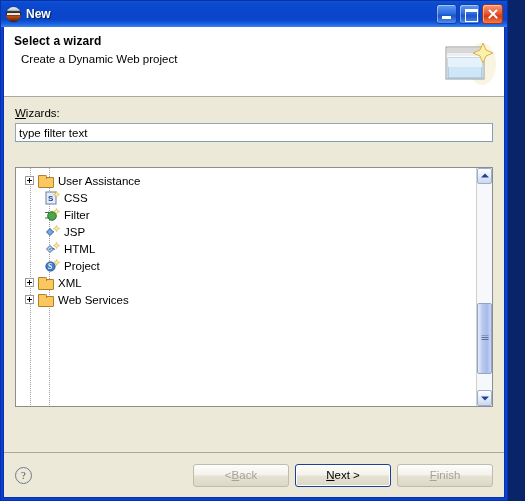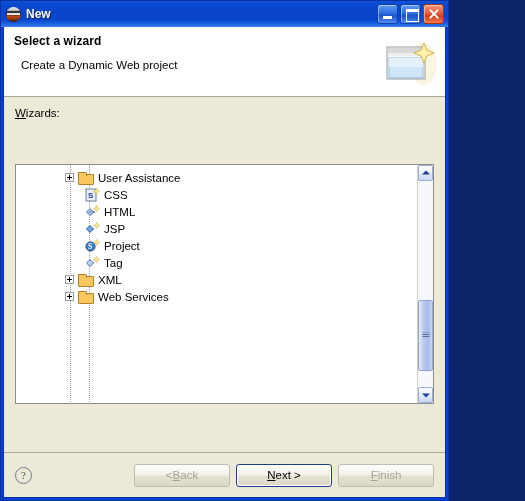--- a/index.html
+++ b/index.html
@@ -10,21 +10,21 @@
     overflow: hidden;
     font-family: "Liberation Sans", sans-serif;
     font-size: 11px;
     background: #0a246a;
   }
 
   
   .window {
     position: absolute;
     left: 0; top: 0;
-    width: 449px; height: 501px;
+    width: 508px; height: 501px;
     background: #0a3fd4;
     border: 1px solid #0831a8;
     display: flex;
     flex-direction: column;
   }
 
   
   .titlebar {
     height: 26px;
     flex: 0 0 26px;
@@ -114,37 +114,36 @@
   .header-text { flex: 1; }
   .header-title {
     font-size: 12px;
     font-weight: bold;
     color: #000;
     letter-spacing: .1px;
   }
   .header-desc {
     font-size: 11.5px;
     color: #000;
-    margin-top: 11px;
+    margin-top: 5px;
     padding-left: 7px;
   }
   .header-icon {
     position: absolute;
     right: 8px; top: 12px;
     width: 54px; height: 50px;
   }
 
   
   .body {
     flex: 1;
     padding: 10px 11px 0 11px;
     display: flex;
     flex-direction: column;
     min-height: 0;
-    gap: 32px;
   }
   .field-label {
     font-size: 11.5px;
     color: #000;
     margin-bottom: 4px;
   }
   .field-label u { text-decoration: underline; }
 
   .filter-input {
     height: 19px;
@@ -157,29 +156,28 @@
     font-size: 11.5px;
     color: #000;
     padding: 0 3px;
     line-height: 17px;
     width: 100%;
     outline: none;
   }
 
   
   .tree-wrap {
-    margin-top: 9px;
+    margin-top: 25px;
     flex: 0 0 240px;
     background: #fff;
     border: 1px solid #8d8d8d;
     border-right-color: #8d8d8d;
     display: flex;
     overflow: hidden;
     position: relative;
-    padding-left: 40px;
   }
   .tree {
     flex: 1;
     padding: 4px 0 0 0;
     overflow: hidden;
     position: relative;
   }
   .trow {
     height: 17px;
     display: flex;
@@ -391,20 +389,21 @@
           <rect x="6" y="19" width="34" height="9" fill="#e6f2fb"></rect>
           <path d="M41 4 L44 11 L51 14 L44 17 L41 24 L38 17 L31 14 L38 11 Z" fill="#fdf0a8" stroke="#d8b24a" stroke-width="1"></path>
         </svg>
       </div>
     </div>
 
     <div class="body">
 
       <div class="field-label"><u>W</u><span>izards:</span></div>
 
+      <input class="filter-input" type="text" value="type filter text" style="">
 
       <div class="tree-wrap">
         <div class="tree">
             <div class="guide"></div>
             <div class="guide2"></div>
             <div class="trow indent0">
               <span class="twisty plus"></span>
               <span class="ticon ico-folder"></span>
               <span class="tlabel">User Assistance</span>
             </div>
@@ -413,51 +412,54 @@
               <span class="ticon"><svg width="16" height="16" viewBox="0 0 16 16">
                   <rect x="2" y="2" width="10" height="12" fill="#e8eef7" stroke="#6b7f9e"></rect>
                   <text x="4" y="11" font-family="Liberation Sans" font-size="8" font-weight="bold" fill="#20419a">S</text>
                   <path d="M12.5 1.5 L13.4 3.6 L15.5 4.5 L13.4 5.4 L12.5 7.5 L11.6 5.4 L9.5 4.5 L11.6 3.6 Z" fill="#fdf0a8" stroke="#d8b24a" stroke-width=".7"></path>
                 </svg></span>
               <span class="tlabel">CSS</span>
             </div>
             <div class="trow indent1">
               <span class="tick"></span>
               <span class="ticon"><svg width="16" height="16" viewBox="0 0 16 16">
-                  <path d="M2.5 8 L6 4.5 L9.5 8 L6 11.5 Z" fill="#bcd4ef" stroke="#4a6fa8"></path>
-                  <text x="4.4" y="9.6" font-family="Liberation Sans" font-size="6" fill="#1b3f80">&lt;&gt;</text>
+                  <circle cx="8" cy="9" r="4.3" fill="#4aa84a" stroke="#2d6e2d"></circle>
+                  <path d="M1 5.5h4M1 11h4" stroke="#3a7a3a" stroke-width="1.2"></path>
+                  <path d="M4.2 4.3 5.6 5.5 4.2 6.7Z" fill="#3a7a3a"></path>
+                  <path d="M4.2 9.8 5.6 11 4.2 12.2Z" fill="#3a7a3a"></path>
                   <path d="M12.5 1.5 L13.4 3.6 L15.5 4.5 L13.4 5.4 L12.5 7.5 L11.6 5.4 L9.5 4.5 L11.6 3.6 Z" fill="#fdf0a8" stroke="#d8b24a" stroke-width=".7"></path>
                 </svg></span>
-              <span class="tlabel">HTML</span>
+              <span class="tlabel">Filter</span>
             </div>
             <div class="trow indent1">
               <span class="tick"></span>
               <span class="ticon"><svg width="16" height="16" viewBox="0 0 16 16">
                   <path d="M2.5 8 L6 4.5 L9.5 8 L6 11.5 Z" fill="#6ea8e8" stroke="#2f5d9e"></path>
                   <path d="M12.5 1.5 L13.4 3.6 L15.5 4.5 L13.4 5.4 L12.5 7.5 L11.6 5.4 L9.5 4.5 L11.6 3.6 Z" fill="#fdf0a8" stroke="#d8b24a" stroke-width=".7"></path>
                 </svg></span>
               <span class="tlabel">JSP</span>
+            </div>
+            <div class="trow indent1">
+              <span class="tick"></span>
+              <span class="ticon"><svg width="16" height="16" viewBox="0 0 16 16">
+                  <path d="M2.5 8 L6 4.5 L9.5 8 L6 11.5 Z" fill="#bcd4ef" stroke="#4a6fa8"></path>
+                  <text x="4.4" y="9.6" font-family="Liberation Sans" font-size="6" fill="#1b3f80">&lt;&gt;</text>
+                  <path d="M12.5 1.5 L13.4 3.6 L15.5 4.5 L13.4 5.4 L12.5 7.5 L11.6 5.4 L9.5 4.5 L11.6 3.6 Z" fill="#fdf0a8" stroke="#d8b24a" stroke-width=".7"></path>
+                </svg></span>
+              <span class="tlabel">HTML</span>
             </div>
             <div class="trow indent1">
               <span class="tick"></span>
               <span class="ticon"><svg width="16" height="16" viewBox="0 0 16 16">
                   <circle cx="6.5" cy="8.5" r="4.6" fill="#3f7fd0" stroke="#24548f"></circle>
                   <text x="4.1" y="11.2" font-family="Liberation Serif" font-size="7.5" font-weight="bold" fill="#fff">S</text>
                   <path d="M12.5 1.5 L13.4 3.6 L15.5 4.5 L13.4 5.4 L12.5 7.5 L11.6 5.4 L9.5 4.5 L11.6 3.6 Z" fill="#fdf0a8" stroke="#d8b24a" stroke-width=".7"></path>
                 </svg></span>
               <span class="tlabel">Project</span>
             </div>
-            <div class="trow indent1">
-              <span class="tick"></span>
-              <span class="ticon"><svg width="16" height="16" viewBox="0 0 16 16">
-                  <path d="M2.5 8 L6 4.5 L9.5 8 L6 11.5 Z" fill="#bcd4ef" stroke="#4a6fa8"></path>
-                  <path d="M12.5 1.5 L13.4 3.6 L15.5 4.5 L13.4 5.4 L12.5 7.5 L11.6 5.4 L9.5 4.5 L11.6 3.6 Z" fill="#fdf0a8" stroke="#d8b24a" stroke-width=".7"></path>
-                </svg></span>
-              <span class="tlabel">Tag</span>
-            </div>
             <div class="trow indent0">
               <span class="twisty plus"></span>
               <span class="ticon ico-folder"></span>
               <span class="tlabel">XML</span>
             </div>
             <div class="trow indent0">
               <span class="twisty plus"></span>
               <span class="ticon ico-folder"></span>
               <span class="tlabel">Web Services</span>
             </div>

